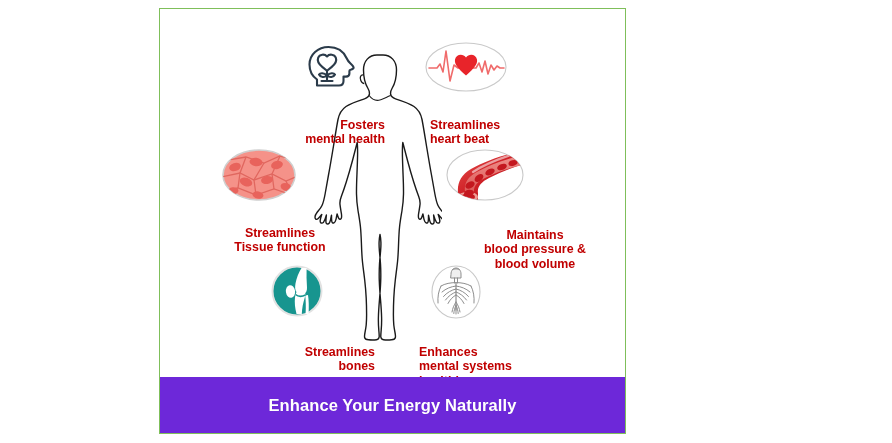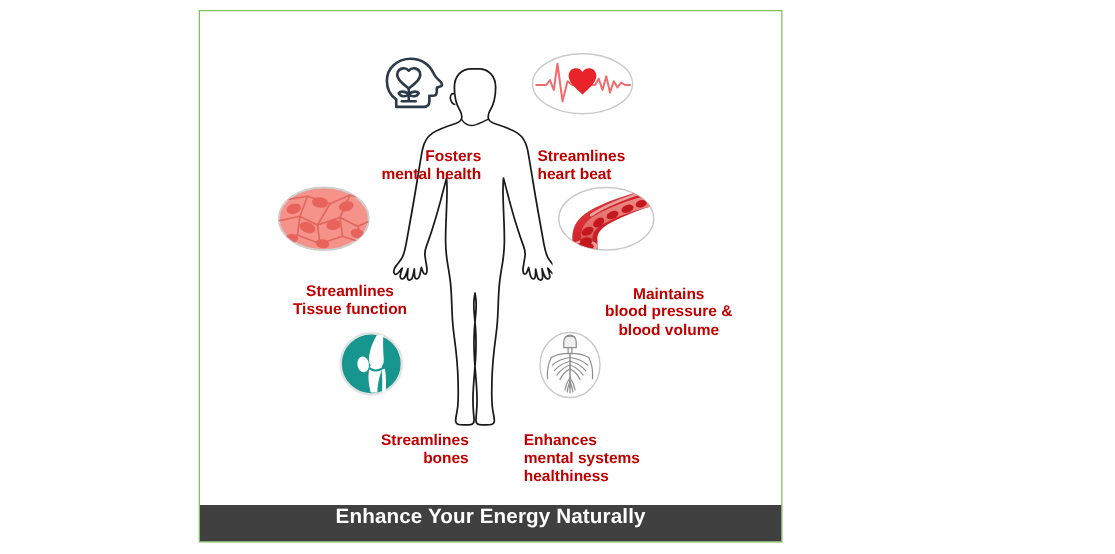--- a/index.html
+++ b/index.html
@@ -33,24 +33,24 @@
     right: 0;
     bottom: 0;
   }
 
   
   #banner {
     position: absolute;
     left: 0px;
     bottom: 0px;
     width: 100%;
-    height: 29px;
-    background: #404040;
+    height: 56px;
+    background: #6d28d9;
     display: flex;
-    align-items: flex-start;
+    align-items: center;
     justify-content: center;
     box-sizing: border-box;
   }
   #banner-text {
     color: #ffffff;
     font-size: 16.5px;
     font-weight: bold;
     letter-spacing: 0.1px;
     font-family: "Liberation Sans", sans-serif;
     text-shadow: 0 0 1px rgba(0,0,0,0.10);

